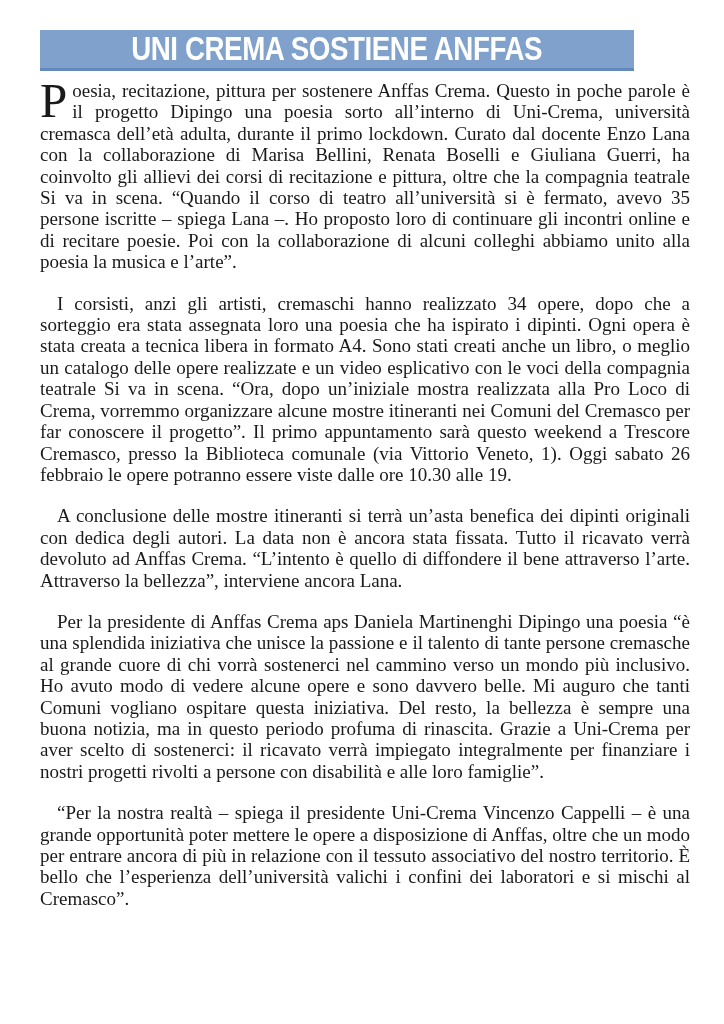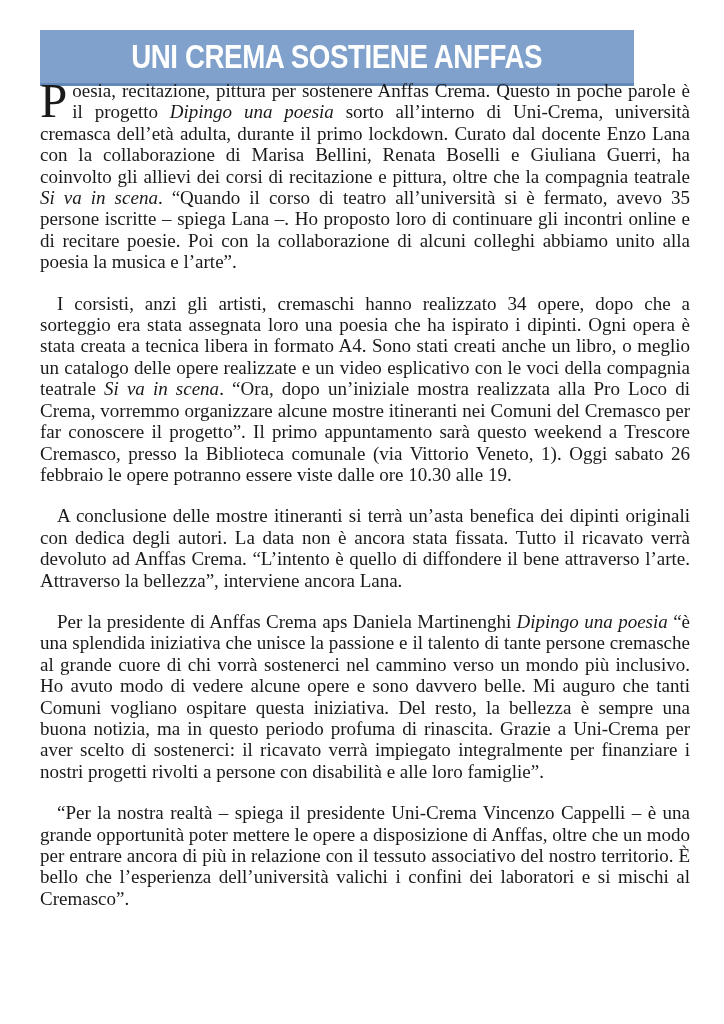--- a/index.html
+++ b/index.html
@@ -12,21 +12,21 @@
     width: 724px;
     height: 1024px;
     background: #ffffff;
     overflow: hidden;
   }
   .header-bar {
     position: absolute;
     left: 40px;
     top: 30px;
     width: 594px;
-    height: 56px;
+    height: 41px;
     background: #7fa1cb;
     border-bottom: 3px solid #6389ba;
     display: flex;
     align-items: center;
     justify-content: center;
     box-sizing: border-box;
   }
   .header-bar h1 {
     margin: 0;
     padding: 0;
@@ -60,21 +60,20 @@
   }
   .dropcap {
     float: left;
     font-size: 49px;
     line-height: 38px;
     padding: 2px 5px 0 0;
     font-family: "Liberation Serif", serif;
     color: #1a1a1a;
   }
   .ital {
-    font-style: italic;
   }
 </style>
 </head>
 <body>
 
 <div class="page">
   <div class="header-bar">
     <h1>UNI CREMA SOSTIENE ANFFAS</h1>
   </div>
   <div class="article-body">

